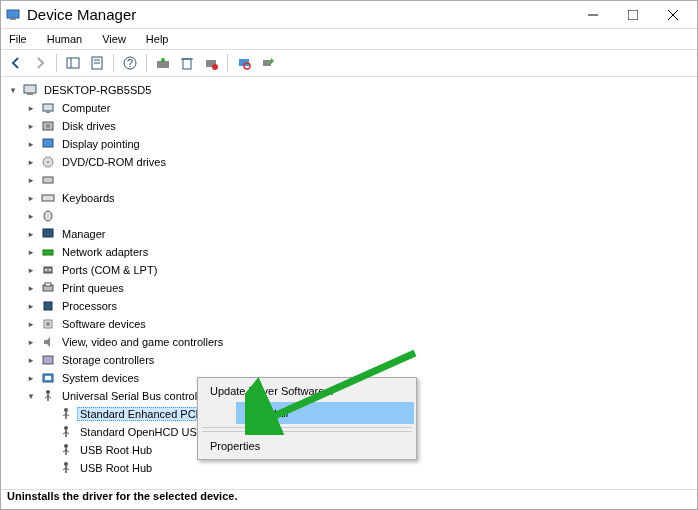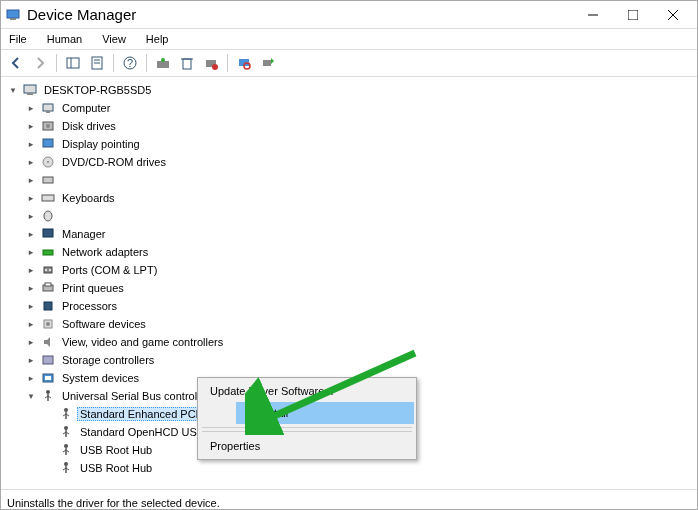--- a/index.html
+++ b/index.html
@@ -20,21 +20,21 @@
 .nicon { width: 16px; height: 16px; margin: 0 3px; display: flex; align-items: center; justify-content: center; }
 .lbl { padding: 1px 3px; }
 .sel .lbl { background: #cde8ff; border: 1px dotted #3399ff; padding: 0 2px; }
 .d0 { padding-left: 4px; }
 .d1 { padding-left: 22px; }
 .d2 { padding-left: 40px; }
 .ctxmenu { position: absolute; background: #f0f0f0; border: 1px solid #aaa; box-shadow: 2px 2px 4px rgba(0,0,0,.3); width: 220px; z-index: 10; padding: 2px; }
 .ctxitem { padding: 5px 10px; }
 .ctxitem.hl { background: #90c8f6; margin-left: 36px; }
 .ctxsep { height: 1px; background: #ccc; margin: 3px 2px; }
-.statusbar { position: absolute; bottom: 0; left: 0; right: 0; height: 20px; border-top: 1px solid #ddd; display: flex; align-items: flex-end; padding: 0 6px; font-size: 11px; }
+.statusbar { position: absolute; bottom: 0; left: 0; right: 0; height: 20px; border-top: 1px solid #ddd; display: flex; align-items: flex-start; padding: 0 6px; font-size: 11px; font-weight: bold; }
 .arrow { position: absolute; z-index: 20; pointer-events: none; }
 svg { display: block; }
 </style>
 </head>
 <body>
 
 <div class="titlebar">
   <span class="title-icon">
     <svg width="16" height="16">
         <rect x="2" y="3" width="12" height="8" fill="#4a90d9" stroke="#2c5aa0"></rect>

